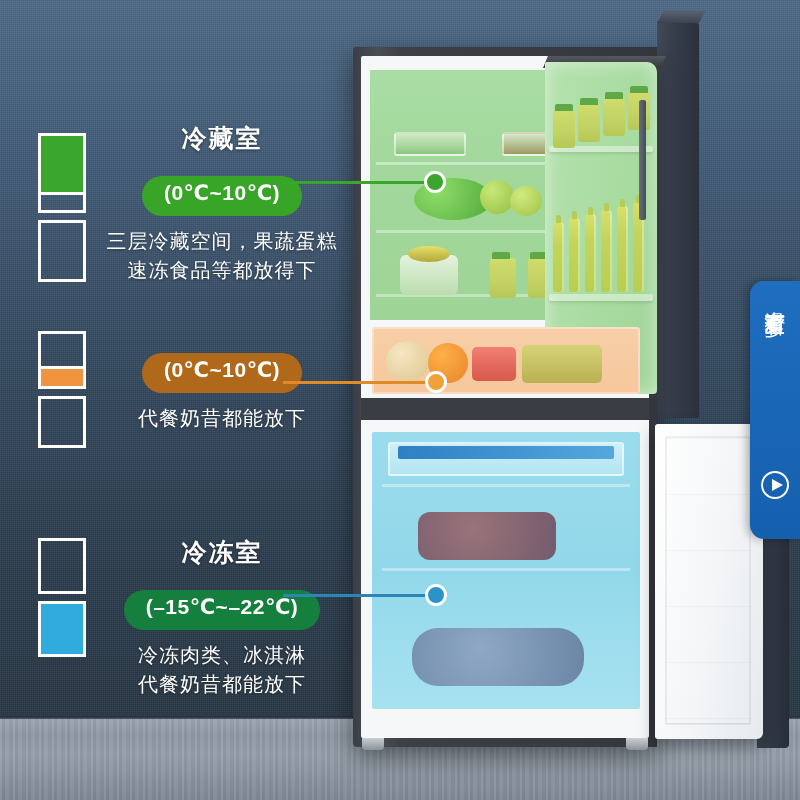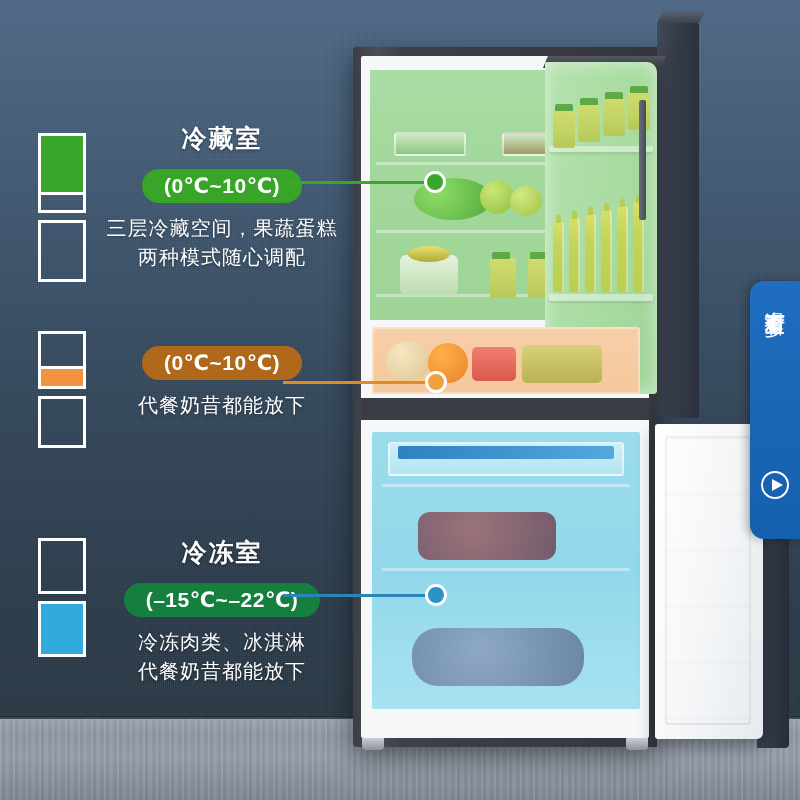--- a/index.html
+++ b/index.html
@@ -54,21 +54,21 @@
   
   .blk{ position:absolute; text-align:center; }
   .blk .title{
     font-size:25px; font-weight:bold; color:#ffffff;
     letter-spacing:2px; line-height:1;
     text-shadow:0 1px 3px rgba(0,0,0,.45);
     text-align:center;
   }
   .pill{
     display:inline-block; border-radius:20px;
-    padding:6px 22px 7px; margin-top:18px;
+    padding:6px 22px 13px; margin-top:25px;
     font-size:21px; font-weight:bold; color:#ffffff;
     line-height:1; letter-spacing:.5px;
     white-space:nowrap;
   }
   .pill.green { background:#38a428; }
   .pill.orange{ background:#b0681a; }
   .pill.blue  { background:#15803d; }
   .desc{
     margin-top:11px; font-size:20px; color:#ffffff;
     line-height:1.45; letter-spacing:1px;
@@ -311,21 +311,21 @@
   <div class="legend-ico" style="left:38px;top:133px;">
     <div class="cell fill-green" style="height:62px;"></div>
     <div class="cell" style="height:18px;border-top:0;"></div>
     <div class="cell" style="height:62px;margin-top:7px;"></div>
   </div>
   <div class="blk" style="left:92px;top:126px;width:260px;">
     <div class="title">冷藏室</div>
     <div class="pill green">(0℃~10℃)</div>
     <div class="desc">
       <div>三层冷藏空间，果蔬蛋糕</div>
-      <div>两种模式随心调配</div>
+      <div>速冻食品等都放得下</div>
     </div>
   </div>
   <div class="conn green" style="left:283px;top:181px;width:152px;"></div>
   <div class="dot green" style="left:424px;top:171px;"></div>
 
   <div class="legend-ico" style="left:38px;top:331px;">
     <div class="cell" style="height:38px;"></div>
     <div class="cell fill-orange" style="height:20px;border-top:0;"></div>
     <div class="cell" style="height:52px;margin-top:7px;"></div>
   </div>

